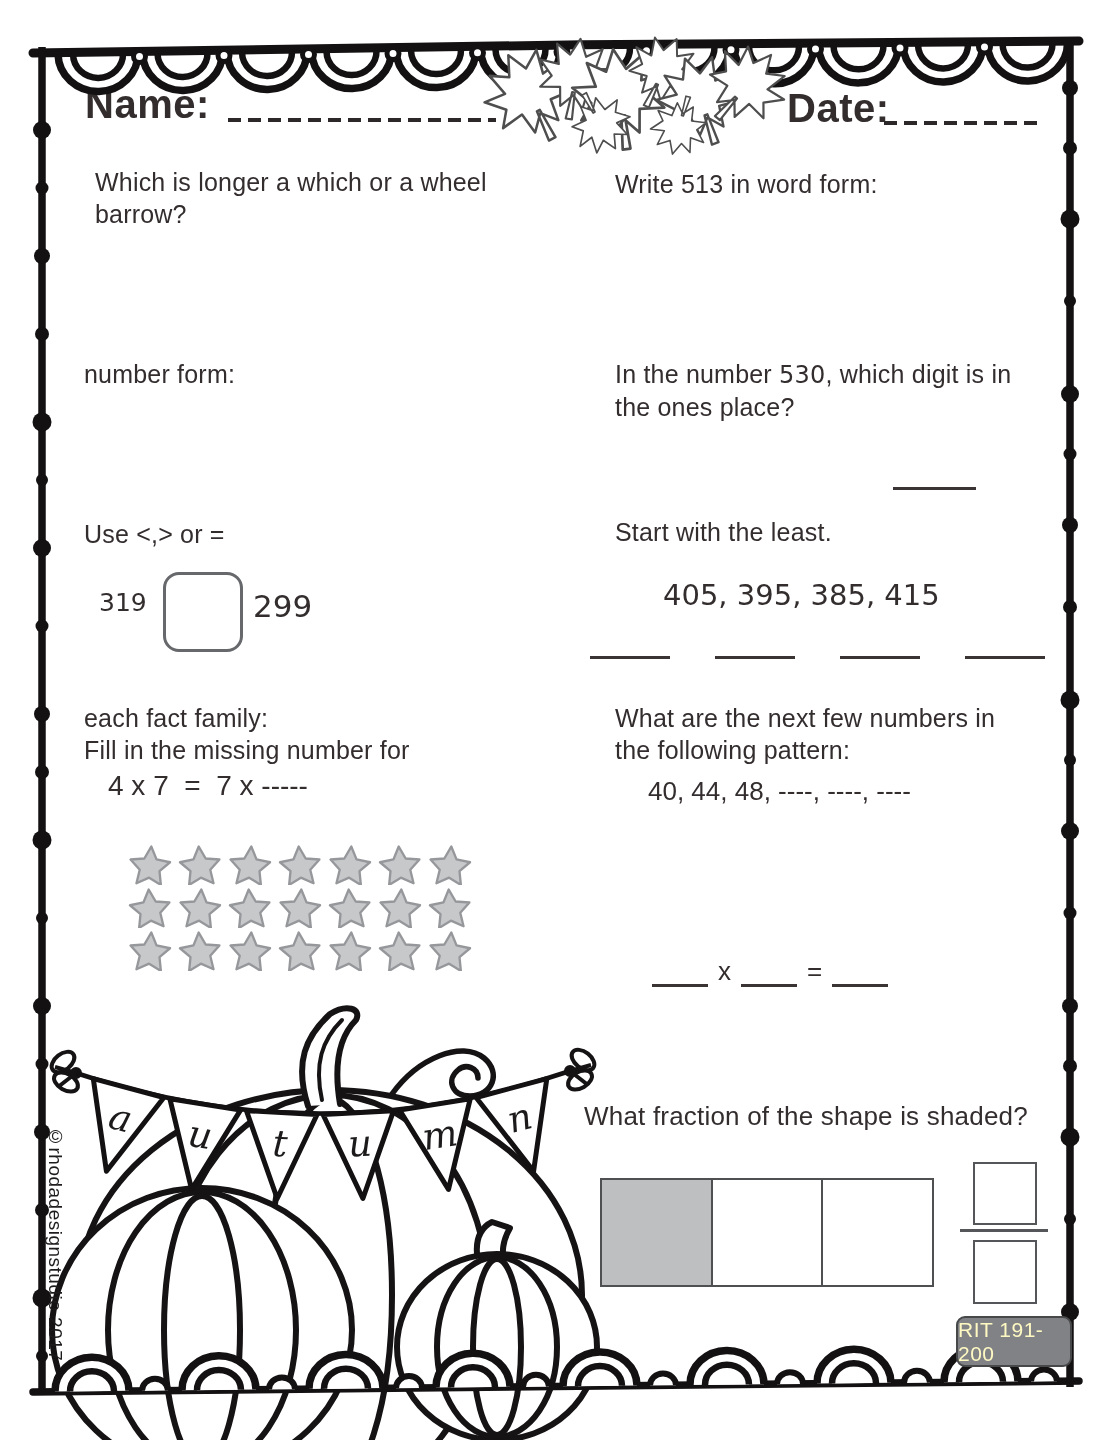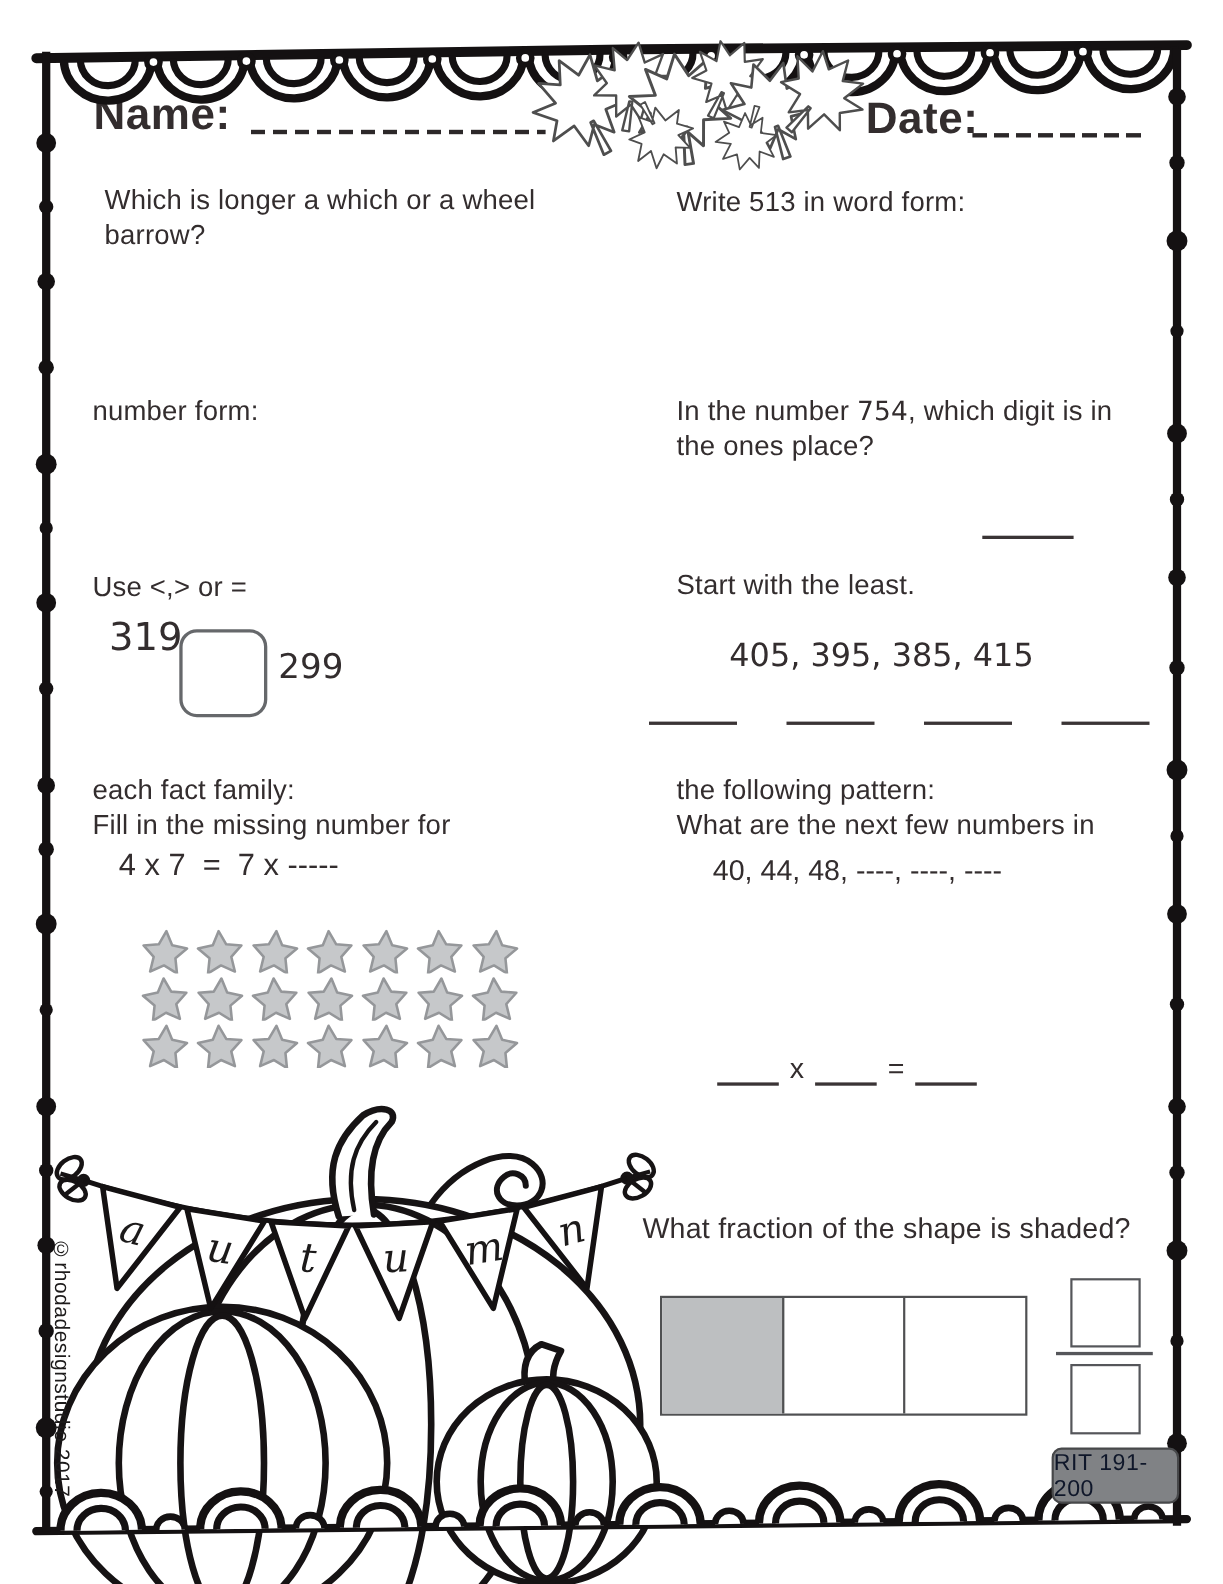--- a/index.html
+++ b/index.html
@@ -21,21 +21,21 @@
   .eqblank{display:inline-block;width:56px;height:24px;border-bottom:3px solid #3a3435;}
   #fraction-shape{position:absolute;left:600px;top:1178px;width:330px;height:105px;
       border:2.5px solid #4f5052;display:flex;z-index:3;background:#fff;}
   .frac-cell{flex:1;border-right:2.5px solid #4f5052;}
   .frac-cell:last-child{border-right:none;}
   .frac-cell.shaded{background:#bdbfc1;}
   .fracbox{position:absolute;width:60px;border:2.5px solid #55565a;background:#fff;z-index:3;}
   #rit-badge{position:absolute;left:956px;top:1316px;width:112px;height:47px;
       background:#808285;border:2.5px solid #47484a;border-radius:9px;z-index:6;
       display:flex;align-items:center;justify-content:center;
-      color:#0f172a;font-size:21px;letter-spacing:.5px;}
+      color:#fef9c3;font-size:21px;letter-spacing:.5px;}
   #credit{position:absolute;left:44px;top:1126px;writing-mode:vertical-rl;
       font-size:19px;color:#1d1b1b;letter-spacing:.5px;z-index:6;}
   svg.layer{position:absolute;left:0;top:0;}
 </style>
 </head>
 <body>
 
 <div class="pg">
 
   <svg id="art-svg" class="layer" width="1112" height="1440" style="z-index:1">
@@ -99,48 +99,48 @@
     <div>barrow?</div>
   </div>
 
   <div class="q" style="left:615px;top:168px;z-index:3">Write 513 in word form:</div>
 
   <div class="q" style="left:84px;top:358px;z-index:3">
     <div>number form:</div>
   </div>
 
   <div class="q" style="left:615px;top:358px;z-index:3">
-    <div><span>In the number </span><span class="numfont" style="font-size:24px">754</span><span>, which digit is in</span></div>
+    <div><span>In the number </span><span class="numfont" style="font-size:24px">530</span><span>, which digit is in</span></div>
     <div><span>the </span><span class="b">ones</span><span> place?</span></div>
   </div>
   <div class="blankline" style="left:893px;top:487px;width:83px;z-index:3"></div>
 
   <div class="q" style="left:84px;top:518px;z-index:3">Use &lt;,&gt; or =</div>
-  <div class="abs numfont" style="left:99px;top:560px;font-size:35px;z-index:3">319</div>
+  <div class="abs numfont" style="left:99px;top:588px;font-size:25px;z-index:3">319</div>
   <div class="abs" style="left:163px;top:572px;width:74px;height:74px;border:3px solid #66686b;border-radius:16px;z-index:3;background:#fff"></div>
   <div class="abs numfont" style="left:253px;top:588px;font-size:31px;z-index:3">299</div>
 
   <div class="q" style="left:615px;top:516px;z-index:3">
     <div><span>Start with the </span><span class="b">least.</span></div>
   </div>
   <div class="abs numfont" style="left:663px;top:578px;font-size:29px;z-index:3">405, 395, 385, 415</div>
   <div class="blankline" style="left:590px;top:656px;width:80px;z-index:3"></div>
   <div class="blankline" style="left:715px;top:656px;width:80px;z-index:3"></div>
   <div class="blankline" style="left:840px;top:656px;width:80px;z-index:3"></div>
   <div class="blankline" style="left:965px;top:656px;width:80px;z-index:3"></div>
 
   <div class="q" style="left:84px;top:702px;z-index:3">
     <div>each fact family:</div>
     <div>Fill in the missing number for</div>
   </div>
   <div class="abs pre" style="left:108px;top:770px;font-size:28px;z-index:3">4 x 7  =  7 x -----</div>
 
   <div class="q" style="left:615px;top:702px;z-index:3">
+    <div>What are the next few numbers in</div>
     <div>the following pattern:</div>
-    <div>What are the next few numbers in</div>
   </div>
   <div class="abs pre" style="left:648px;top:776px;font-size:26px;z-index:3">40, 44, 48, ----, ----, ----</div>
 
   <div id="star-grid">
       <svg viewBox="0 0 24 24" width="46" height="40">
         <path d="M12 .9l3.67 7.43 8.2 1.19-5.93 5.79 1.4 8.17L12 19.62l-7.34 3.85 1.4-8.17L.13 9.52l8.2-1.19z" fill="#c6c8ca" stroke="#95979a" stroke-width="1.4" stroke-linejoin="round" transform="rotate(4 12 12)"></path>
       </svg>
       <svg viewBox="0 0 24 24" width="46" height="40">
         <path d="M12 .9l3.67 7.43 8.2 1.19-5.93 5.79 1.4 8.17L12 19.62l-7.34 3.85 1.4-8.17L.13 9.52l8.2-1.19z" fill="#c6c8ca" stroke="#95979a" stroke-width="1.4" stroke-linejoin="round" transform="rotate(-4 12 12)"></path>
       </svg>

